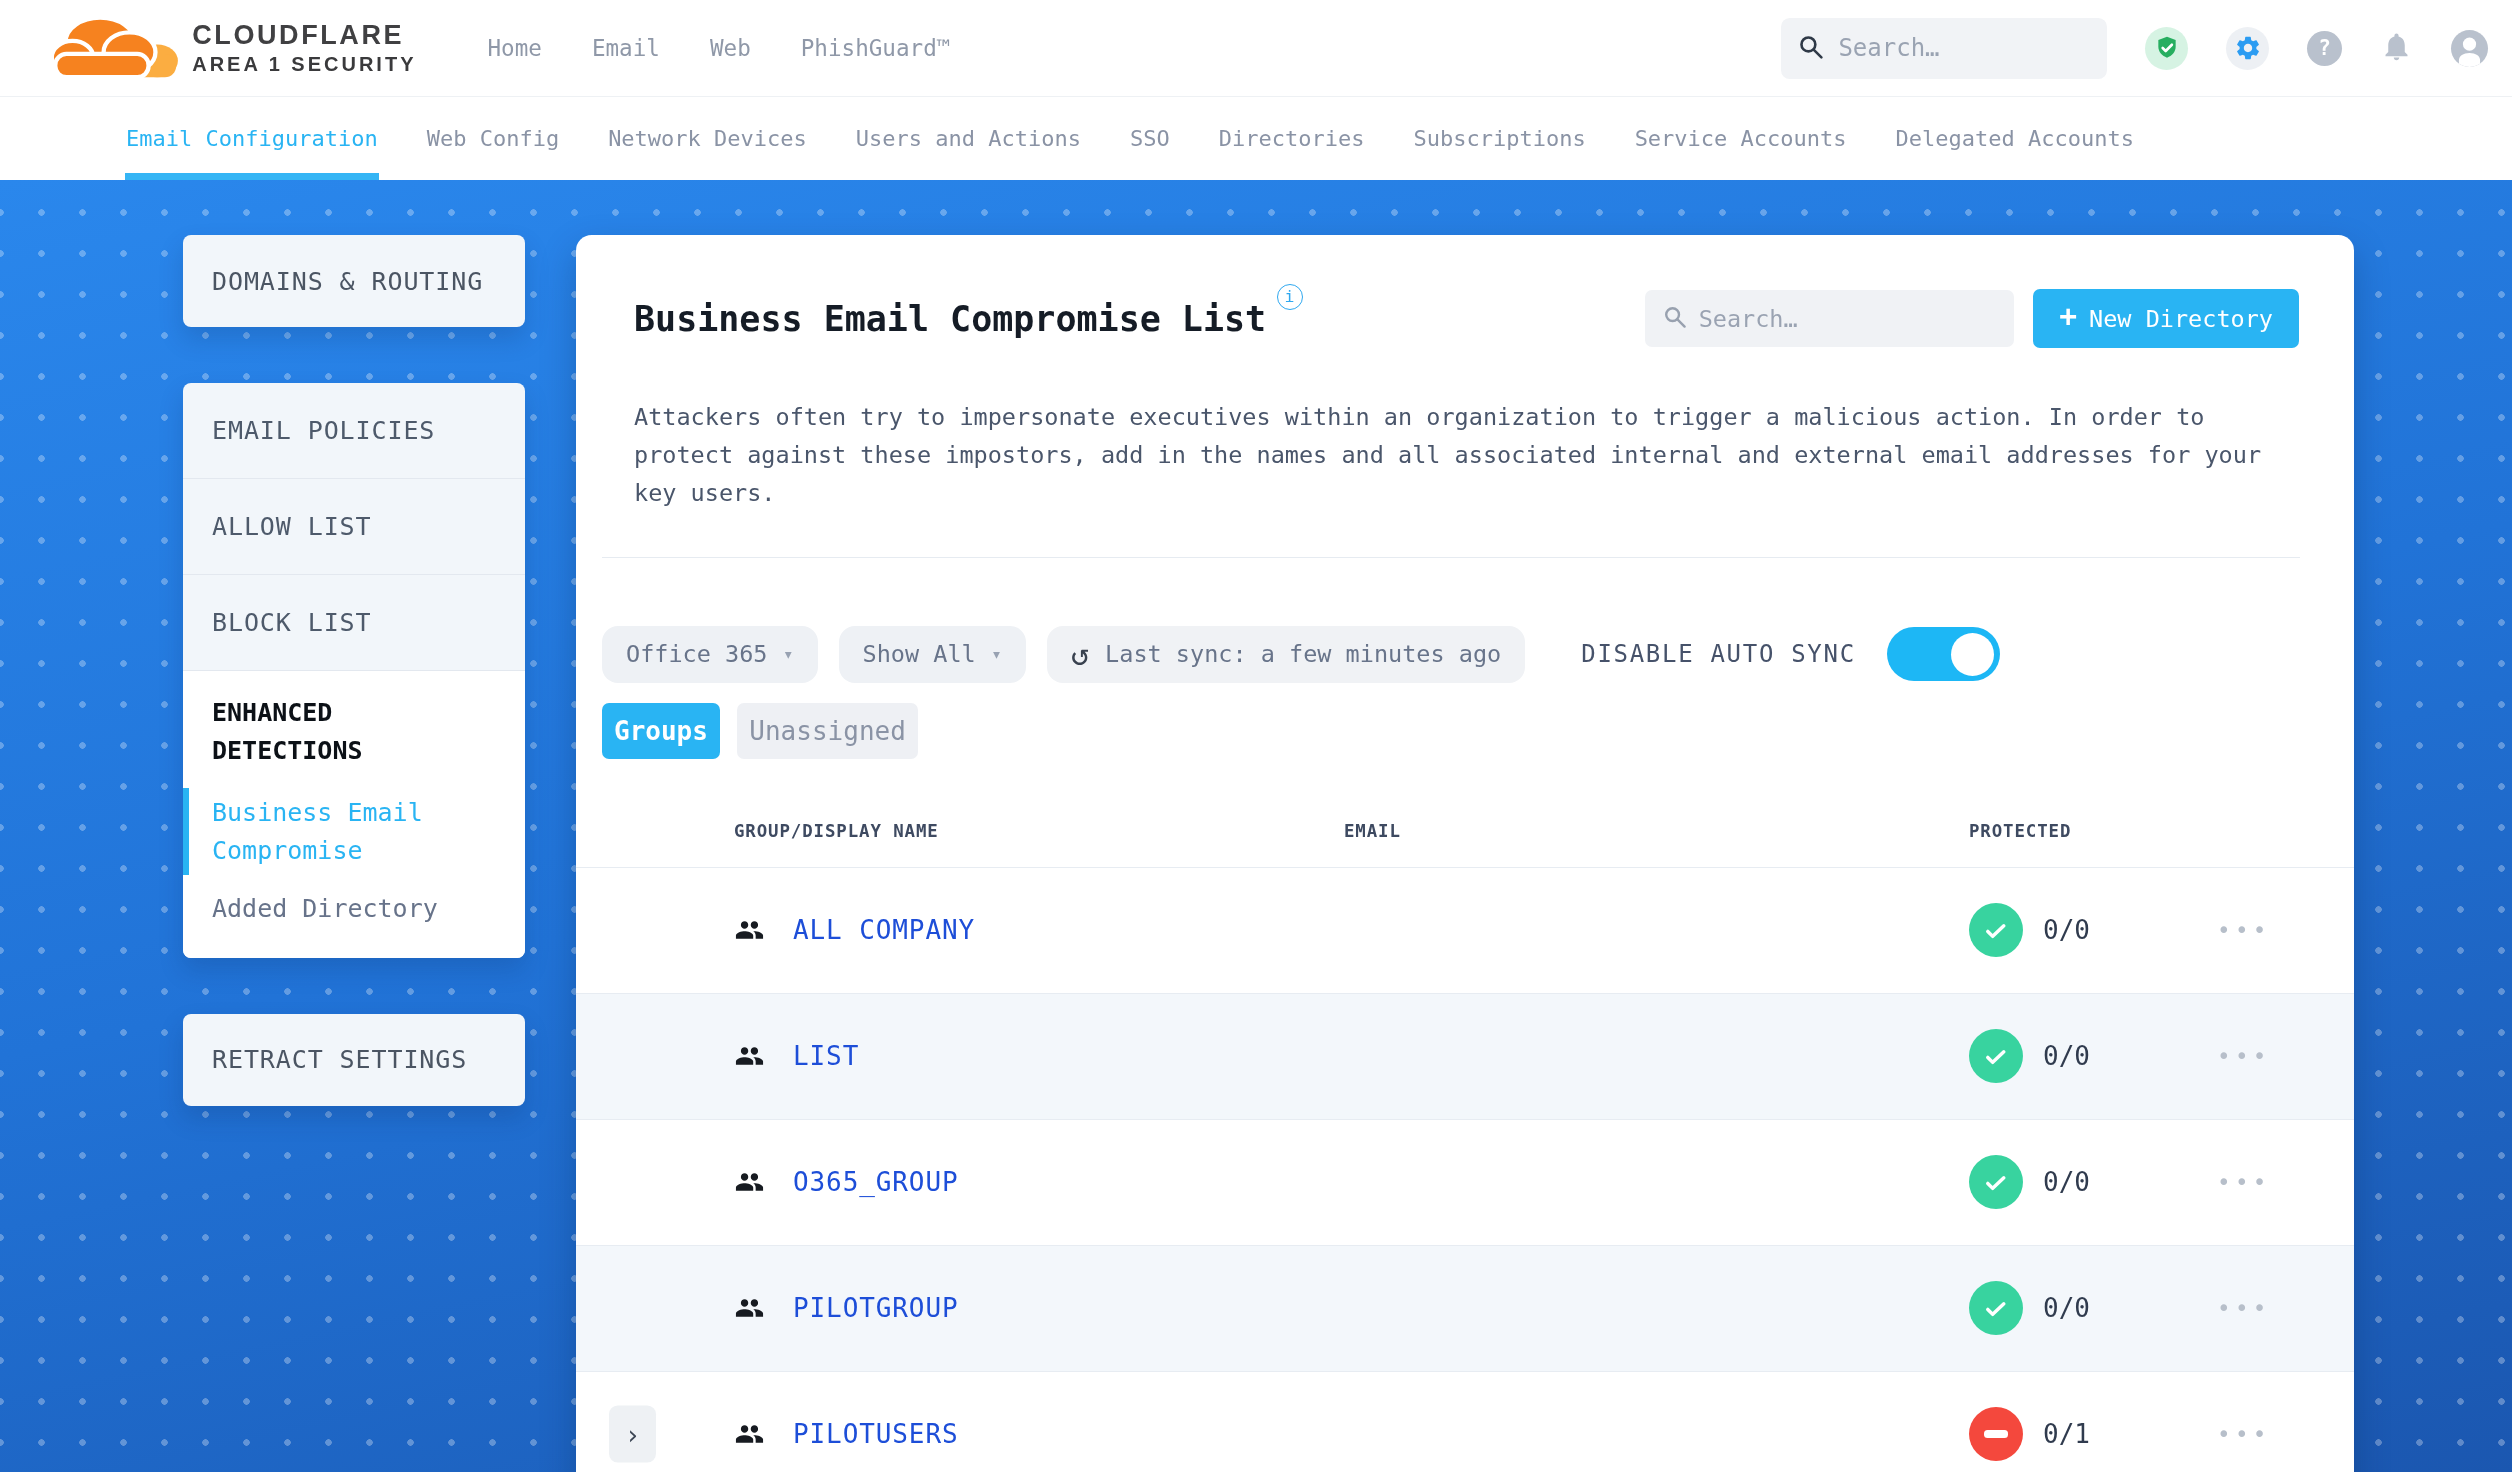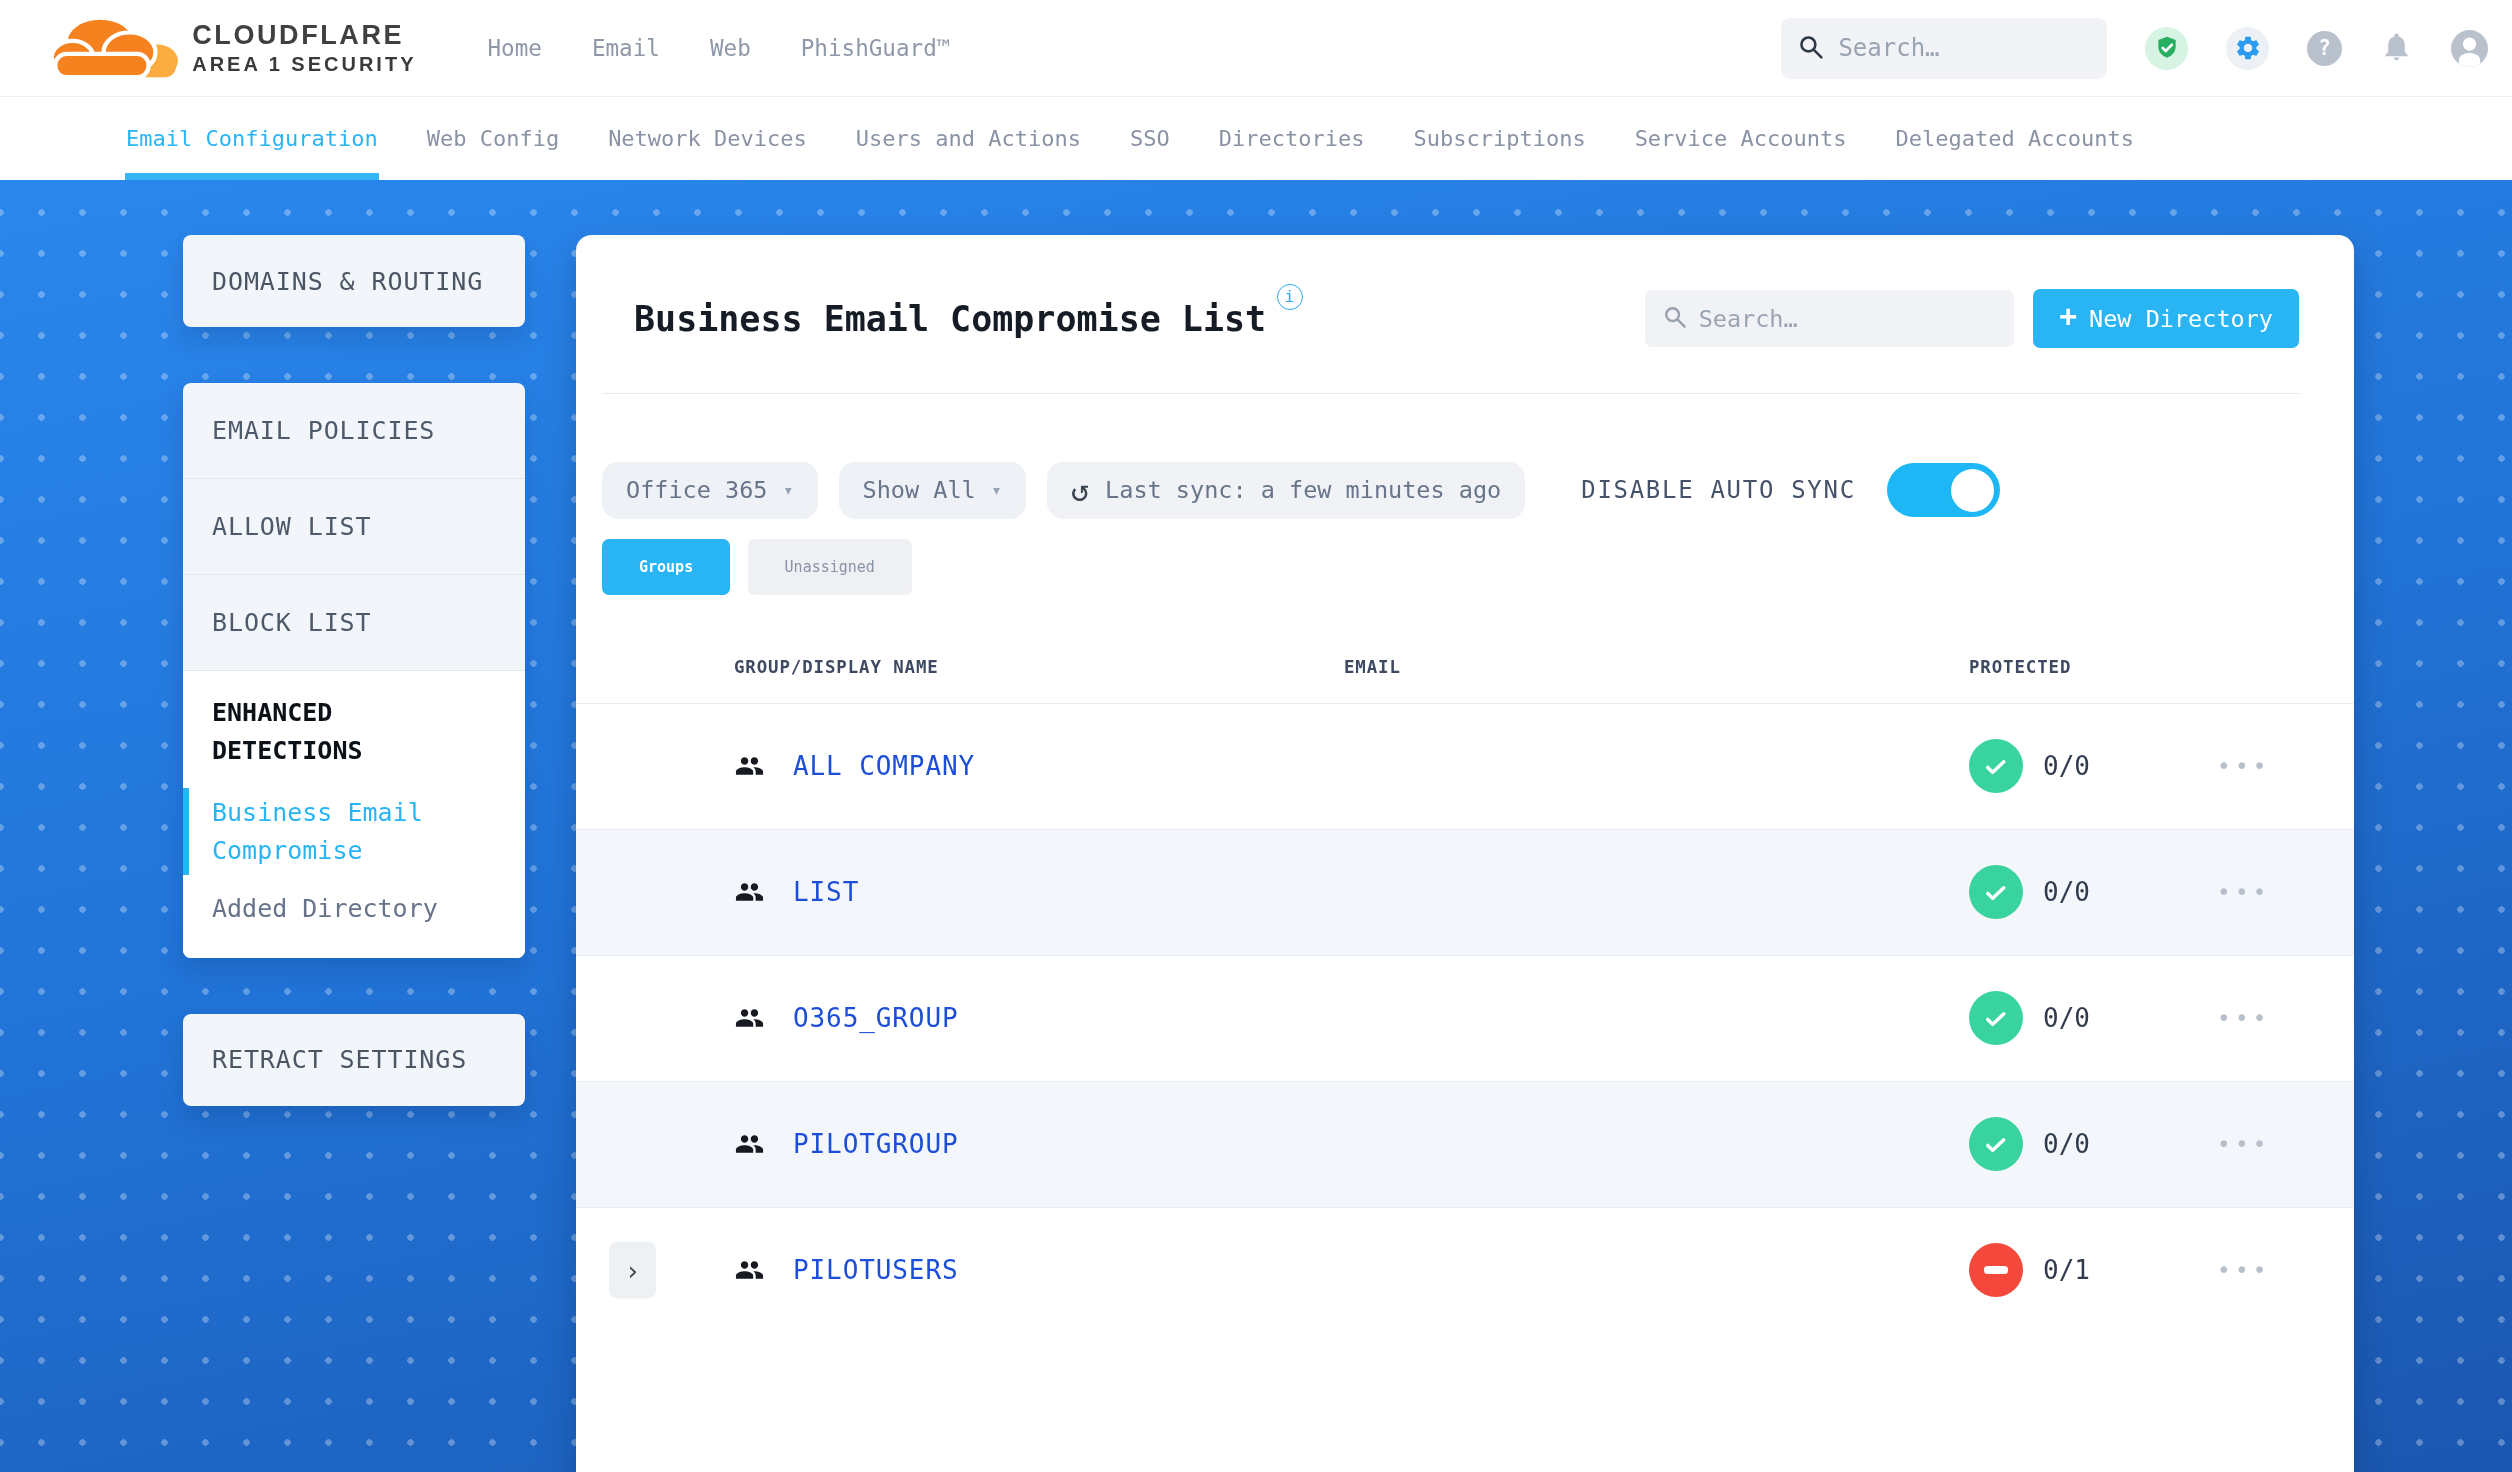--- a/index.html
+++ b/index.html
@@ -64,21 +64,21 @@
   .filters { margin:68px 68px 0 26px; display:flex; align-items:center; }
   .pill { height:57px; background:#eef1f5; border-radius:16px; display:flex; align-items:center; padding:0 24px; font-size:23.5px; color:#68748a; gap:15.6px; cursor:pointer; white-space:nowrap; }
   .pill .caret { font-size:17.4px; color:#98a2b2; }
   .pill + .pill { margin-left:21px; }
   .sync-pill { margin-left:auto; background:#f0f2f5; cursor:default; }
   .sync-ic { font-size:31px; color:#39424f; line-height:1; }
   .auto-label { font-size:24px; color:#46526a; letter-spacing:1.7px; margin-left:56px; white-space:nowrap; }
   .toggle { width:113px; height:54px; border-radius:27px; background:#1db7f5; position:relative; margin-left:31px; cursor:pointer; flex:none; }
   .toggle .knob { position:absolute; right:6px; top:5.2px; width:43px; height:43px; border-radius:50%; background:#fff; }
   .view-tabs { margin:20px 0 0 26px; display:flex; gap:17.4px; }
-  .vtab { height:56px; padding:0 37px; border-radius:7px; font-size:15px; display:flex; align-items:center; background:#eef0f4; color:#8a93a5; cursor:pointer;text-align:right; }
+  .vtab { height:56px; padding:0 12px; border-radius:7px; font-size:26px; display:flex; align-items:center; background:#eef0f4; color:#8a93a5; cursor:pointer;text-align:right; }
   .vtab.active { background:#29b4f3; color:#fff; font-weight:bold; }
 
   
   .table { margin-top:47px; }
   .thead { position:relative; height:61px; font-size:17.4px; font-weight:bold; color:#3e4a61; letter-spacing:0.9px; }
   .thead span { position:absolute; top:15.6px; }
   .th-name { left:158px; } .th-email { left:768px; } .th-protected { left:1393px; }
   .trow { height:126px; position:relative; border-top:0.9px solid #e7ecf2; }
   .trow:nth-child(odd) { background:#f3f7fb; }
   .trow:nth-child(even) { background:#fff; }
@@ -207,20 +207,21 @@
           </span>
           <input placeholder="Search…" style="">
         </div>
         <button class="btn-new">
           <span class="plus">+</span>
           <span>New Directory</span>
         </button>
       </div>
     </div>
 
+    <p class="desc">Attackers often try to impersonate executives within an organization to trigger a malicious action. In order to protect against these impostors, add in the names and all associated internal and external email addresses for your key users.</p>
 
     <div class="hr"></div>
 
     <div class="filters">
       <div class="pill">
         <span>Office 365</span>
         <span class="caret">▾</span>
       </div>
       <div class="pill">
         <span>Show All</span>

